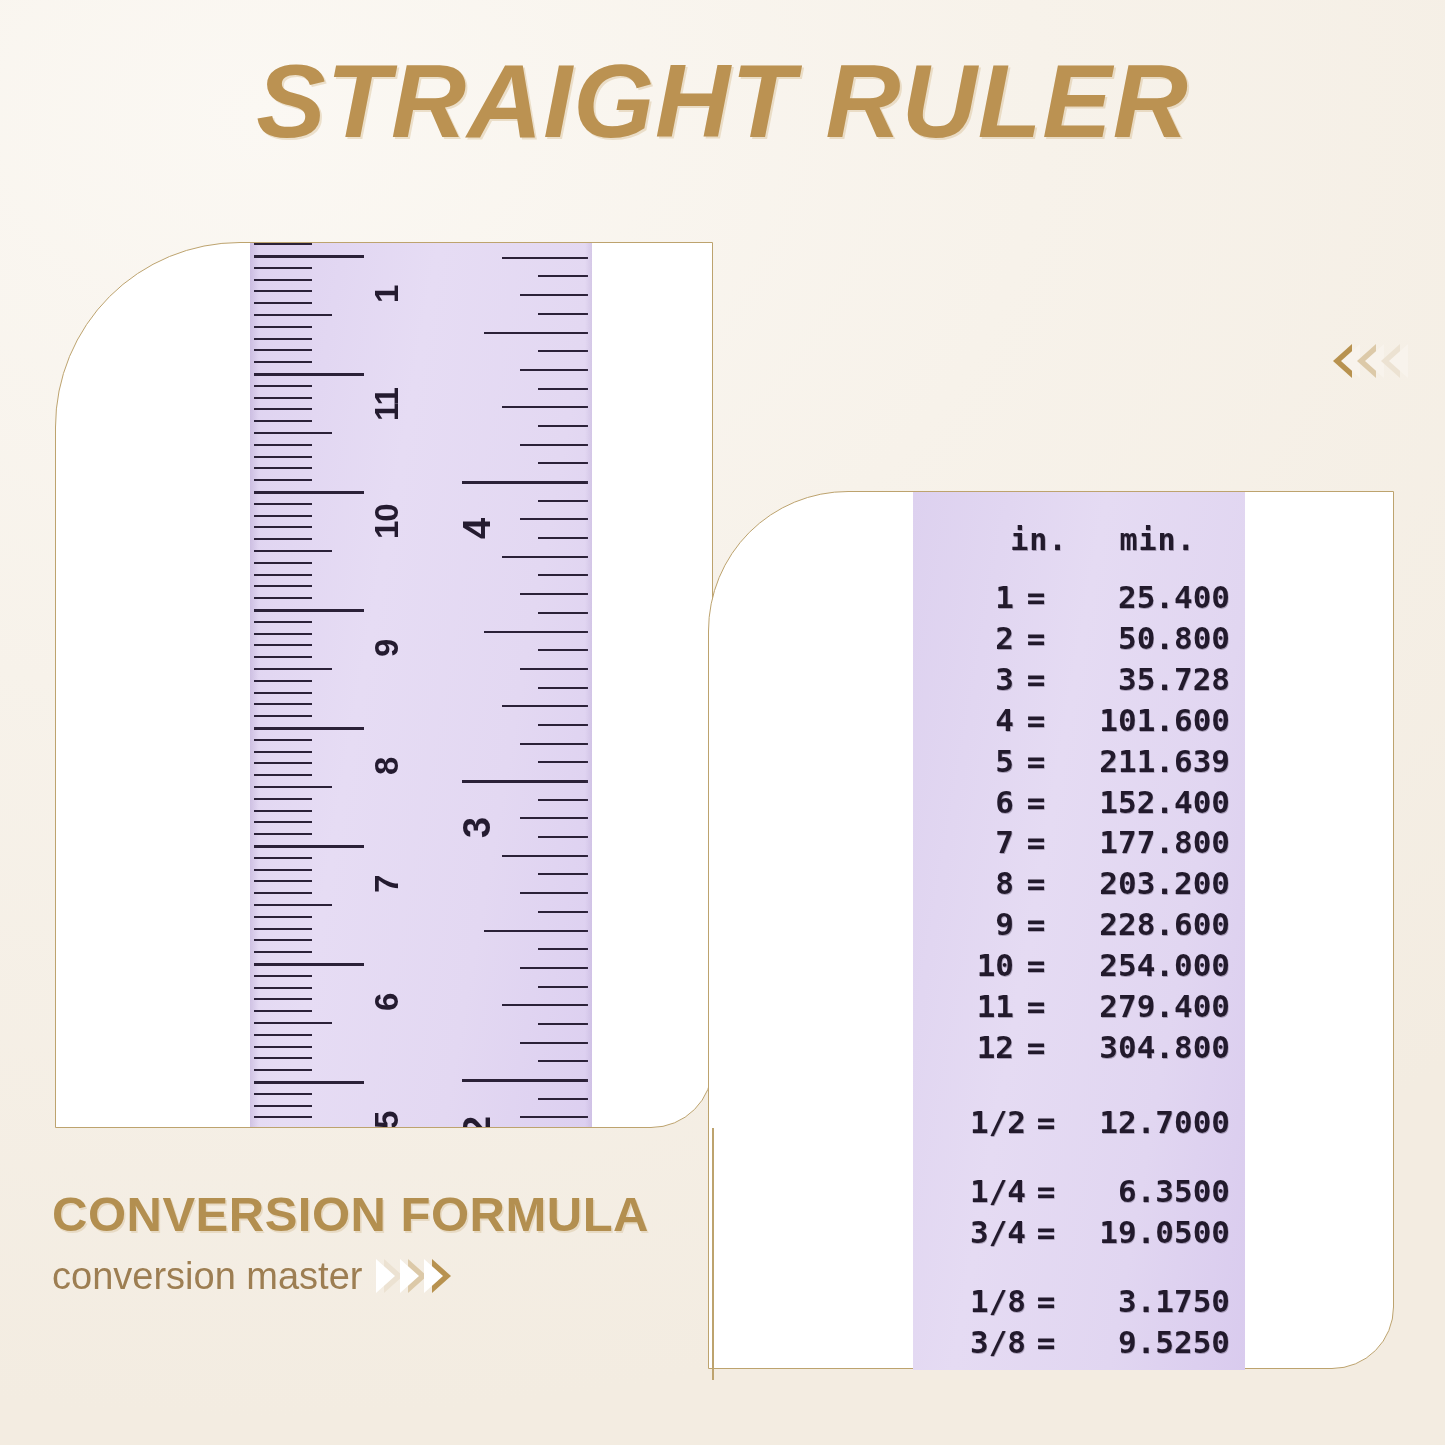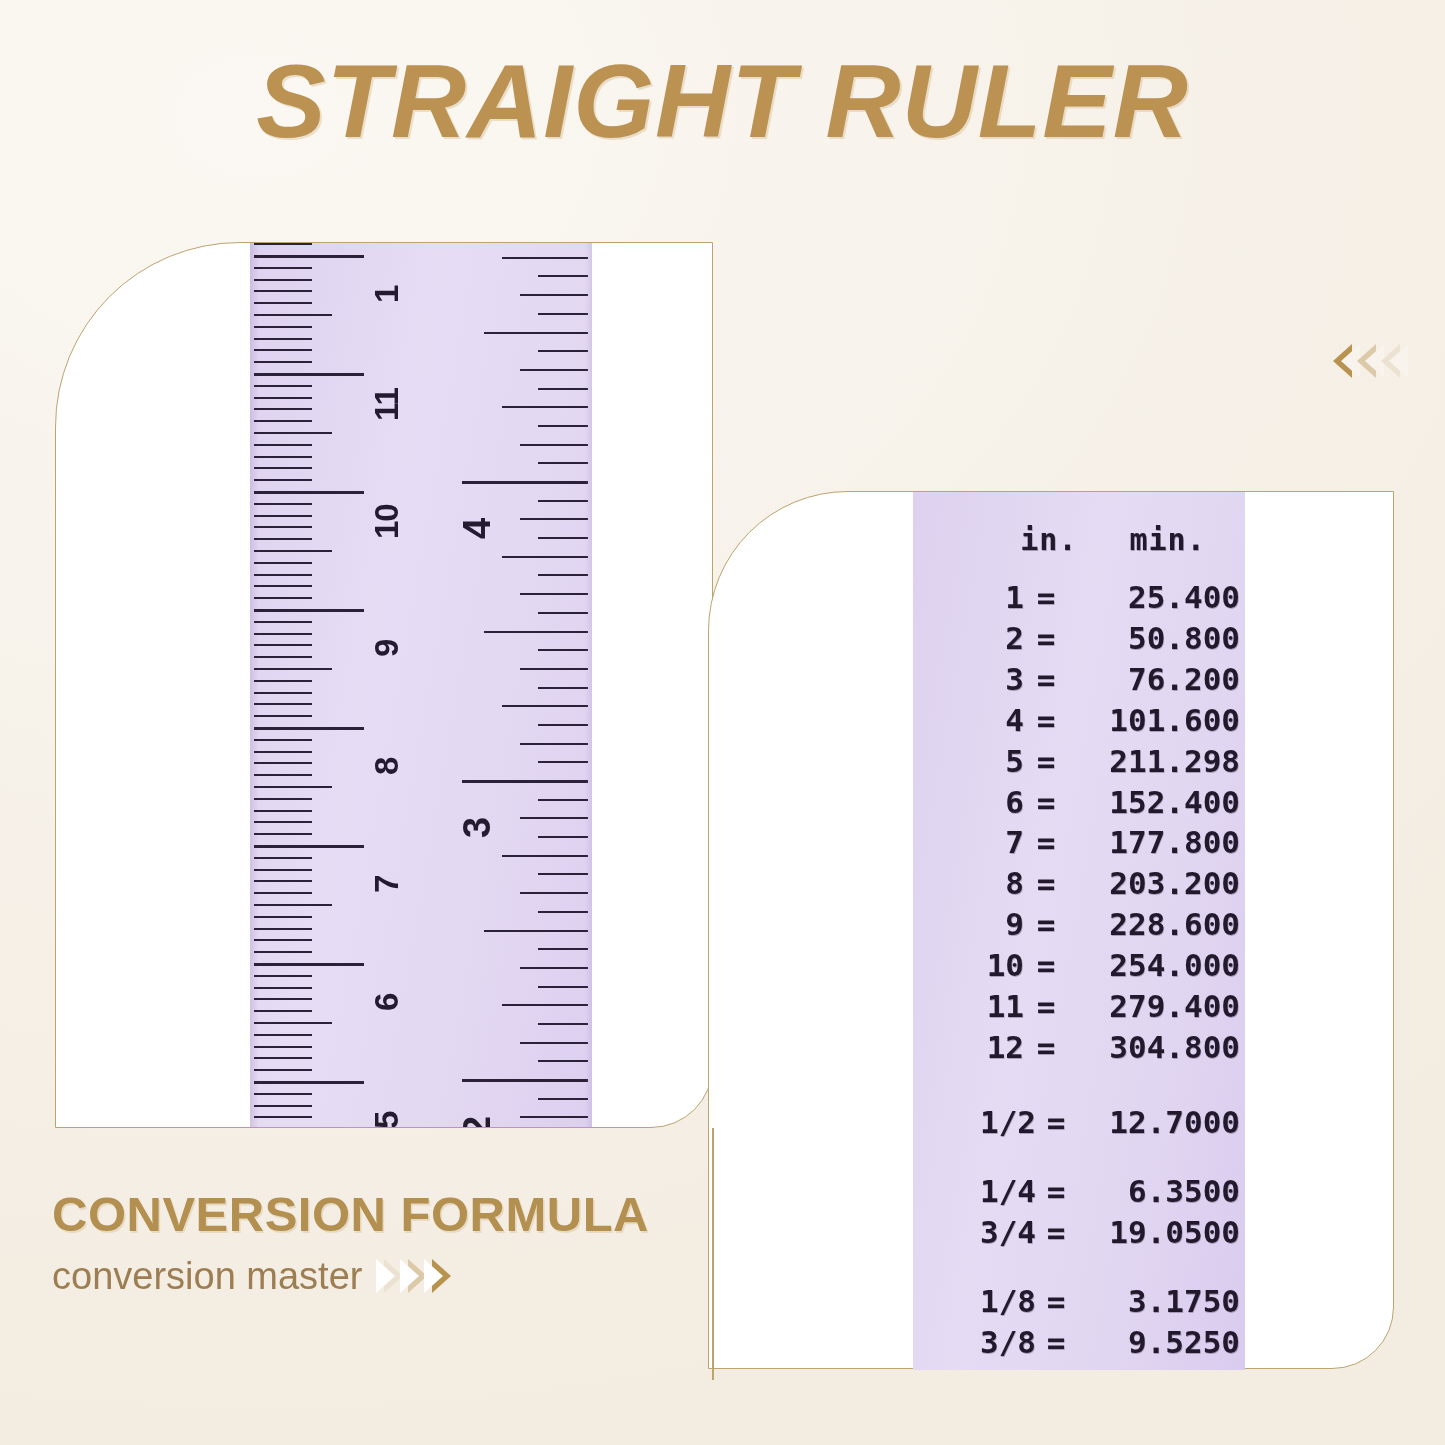--- a/index.html
+++ b/index.html
@@ -95,21 +95,21 @@
 
   
   .table-strip{
     position:absolute;
     left:204px;top:0;width:332px;height:878px;
     background:linear-gradient(100deg,#ddd1ef 0%,#e5dbf3 40%,#e1d6f1 72%,#d9cbee 100%);
     overflow:hidden;
   }
   .tbl{
     position:absolute;
-    left:11px;top:22px;width:378px;
+    left:1px;top:22px;width:378px;
     font-family:"DejaVu Sans Mono", monospace;
     color:#221a2c;
   }
   .tbl .hdr{
     display:flex;justify-content:center;gap:52px;
     font-size:30px;font-weight:bold;letter-spacing:1px;
     margin:8px 0 20px 0;
     text-shadow:0.6px 0.6px 0 rgba(40,30,55,.35);
   }
   .trow{
@@ -347,31 +347,31 @@
               <span class="c-mm">25.400</span>
             </div>
             <div class="trow">
               <span class="c-in">2</span>
               <span class="c-eq">=</span>
               <span class="c-mm">50.800</span>
             </div>
             <div class="trow">
               <span class="c-in">3</span>
               <span class="c-eq">=</span>
-              <span class="c-mm">76.200</span>
+              <span class="c-mm">35.728</span>
             </div>
             <div class="trow">
               <span class="c-in">4</span>
               <span class="c-eq">=</span>
               <span class="c-mm">101.600</span>
             </div>
             <div class="trow">
               <span class="c-in">5</span>
               <span class="c-eq">=</span>
-              <span class="c-mm">211.298</span>
+              <span class="c-mm">211.639</span>
             </div>
             <div class="trow">
               <span class="c-in">6</span>
               <span class="c-eq">=</span>
               <span class="c-mm">152.400</span>
             </div>
             <div class="trow">
               <span class="c-in">7</span>
               <span class="c-eq">=</span>
               <span class="c-mm">177.800</span>

